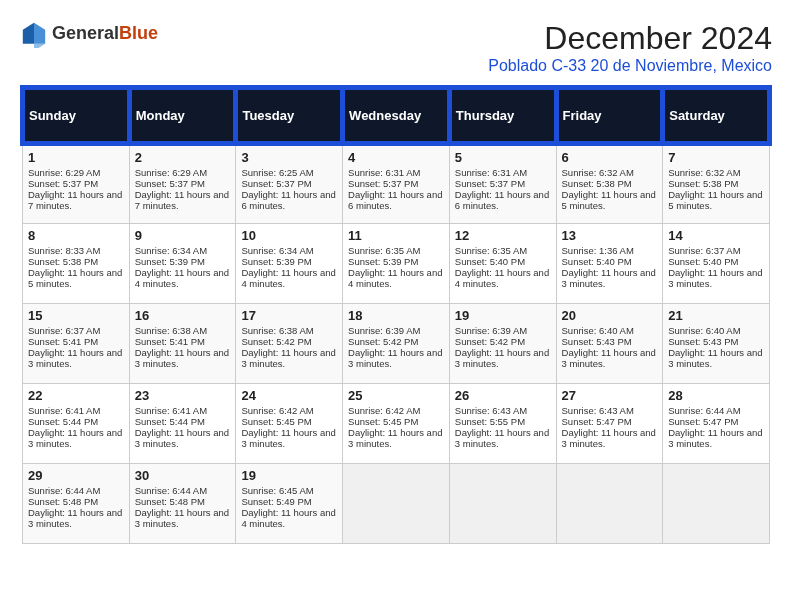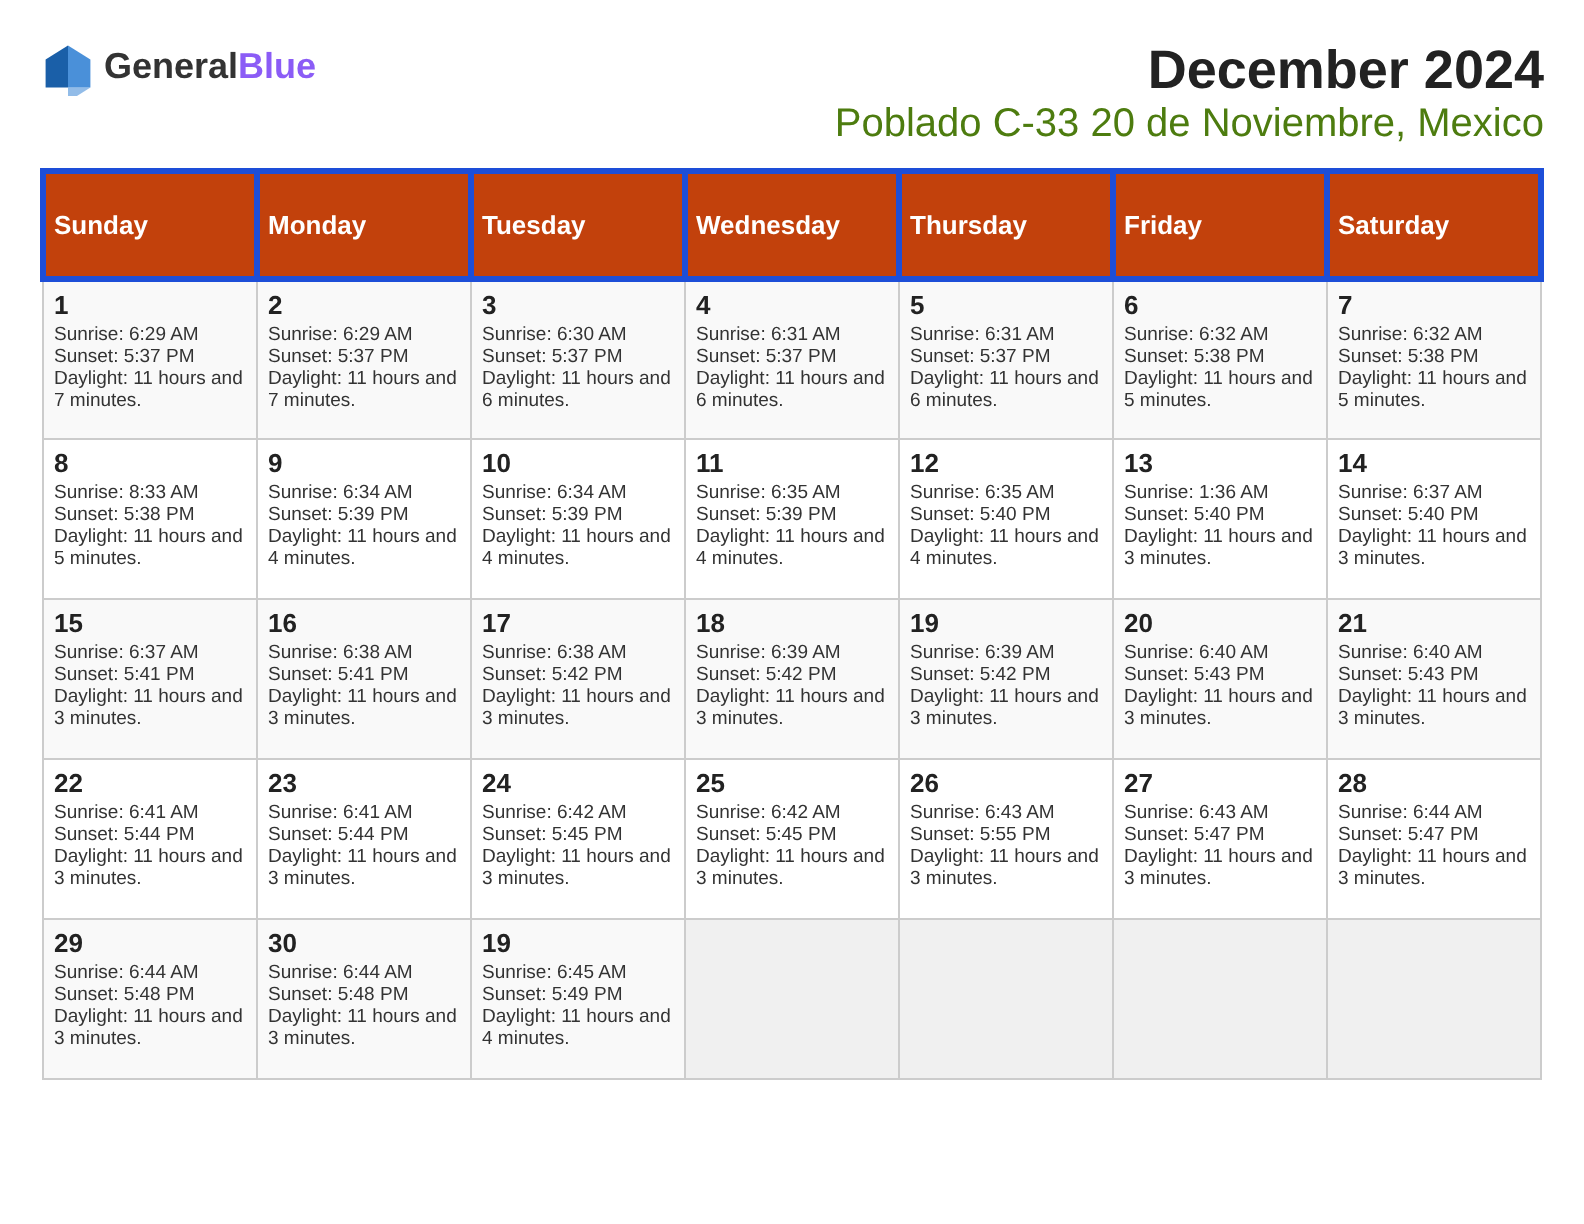--- a/index.html
+++ b/index.html
@@ -21,51 +21,51 @@
       align-items: center;
       gap: 4px;
     }
     .logo-text {
       font-size: 18px;
       font-weight: bold;
       color: #333;
       line-height: 1.1;
     }
     .logo-text span {
-      color: #8b5cf6;
+      color: #c2410c;
     }
     .logo-icon {
       width: 28px;
       height: 28px;
     }
     .title-block {
       text-align: right;
     }
     .month-title {
-      font-size: 27px;
-      font-weight: bold;
+      font-size: 32px;
+      font-weight: normal;
       color: #222;
     }
     .subtitle {
-      font-size: 20px;
-      color: #4d7c0f;
+      font-size: 16px;
+      color: #1d4ed8;
     }
     table {
       width: 100%;
       border-collapse: collapse;
       table-layout: fixed;
     }
     thead tr th {
-      background-color: #c2410c;
+      background-color: #0f172a;
       color: #fff;
       font-size: 13px;
       font-weight: bold;
       padding: 18px 4px;
       text-align: left;
-      border: 3px solid #1d4ed8;
+      border: 5px solid #1d4ed8;
     }
     tbody tr td {
       border: 1px solid #ccc;
       vertical-align: top;
       padding: 4px 5px;
       font-size: 9.5px;
       color: #333;
       height: 80px;
       background: #fff;
     }
@@ -112,21 +112,21 @@
         <th>Wednesday</th>
         <th>Thursday</th>
         <th>Friday</th>
         <th>Saturday</th>
       </tr>
   </thead>
   <tbody>
   <tr>
         <td><span class="day-num">1</span><span>Sunrise: 6:29 AM</span><br><span>Sunset: 5:37 PM</span><br><span>Daylight: 11 hours and 7 minutes.</span></td>
         <td><span class="day-num">2</span><span>Sunrise: 6:29 AM</span><br><span>Sunset: 5:37 PM</span><br><span>Daylight: 11 hours and 7 minutes.</span></td>
-        <td><span class="day-num">3</span><span>Sunrise: 6:30 AM</span><br><span>Sunset: 5:37 PM</span><br><span>Daylight: 11 hours and 6 minutes.</span></td>
+        <td><span class="day-num">3</span><span>Sunrise: 6:25 AM</span><br><span>Sunset: 5:37 PM</span><br><span>Daylight: 11 hours and 6 minutes.</span></td>
         <td><span class="day-num">4</span><span>Sunrise: 6:31 AM</span><br><span>Sunset: 5:37 PM</span><br><span>Daylight: 11 hours and 6 minutes.</span></td>
         <td><span class="day-num">5</span><span>Sunrise: 6:31 AM</span><br><span>Sunset: 5:37 PM</span><br><span>Daylight: 11 hours and 6 minutes.</span></td>
         <td><span class="day-num">6</span><span>Sunrise: 6:32 AM</span><br><span>Sunset: 5:38 PM</span><br><span>Daylight: 11 hours and 5 minutes.</span></td>
         <td><span class="day-num">7</span><span>Sunrise: 6:32 AM</span><br><span>Sunset: 5:38 PM</span><br><span>Daylight: 11 hours and 5 minutes.</span></td>
       </tr>
       <tr>
         <td><span class="day-num">8</span><span>Sunrise: 8:33 AM</span><br><span>Sunset: 5:38 PM</span><br><span>Daylight: 11 hours and 5 minutes.</span></td>
         <td><span class="day-num">9</span><span>Sunrise: 6:34 AM</span><br><span>Sunset: 5:39 PM</span><br><span>Daylight: 11 hours and 4 minutes.</span></td>
         <td><span class="day-num">10</span><span>Sunrise: 6:34 AM</span><br><span>Sunset: 5:39 PM</span><br><span>Daylight: 11 hours and 4 minutes.</span></td>
         <td><span class="day-num">11</span><span>Sunrise: 6:35 AM</span><br><span>Sunset: 5:39 PM</span><br><span>Daylight: 11 hours and 4 minutes.</span></td>

